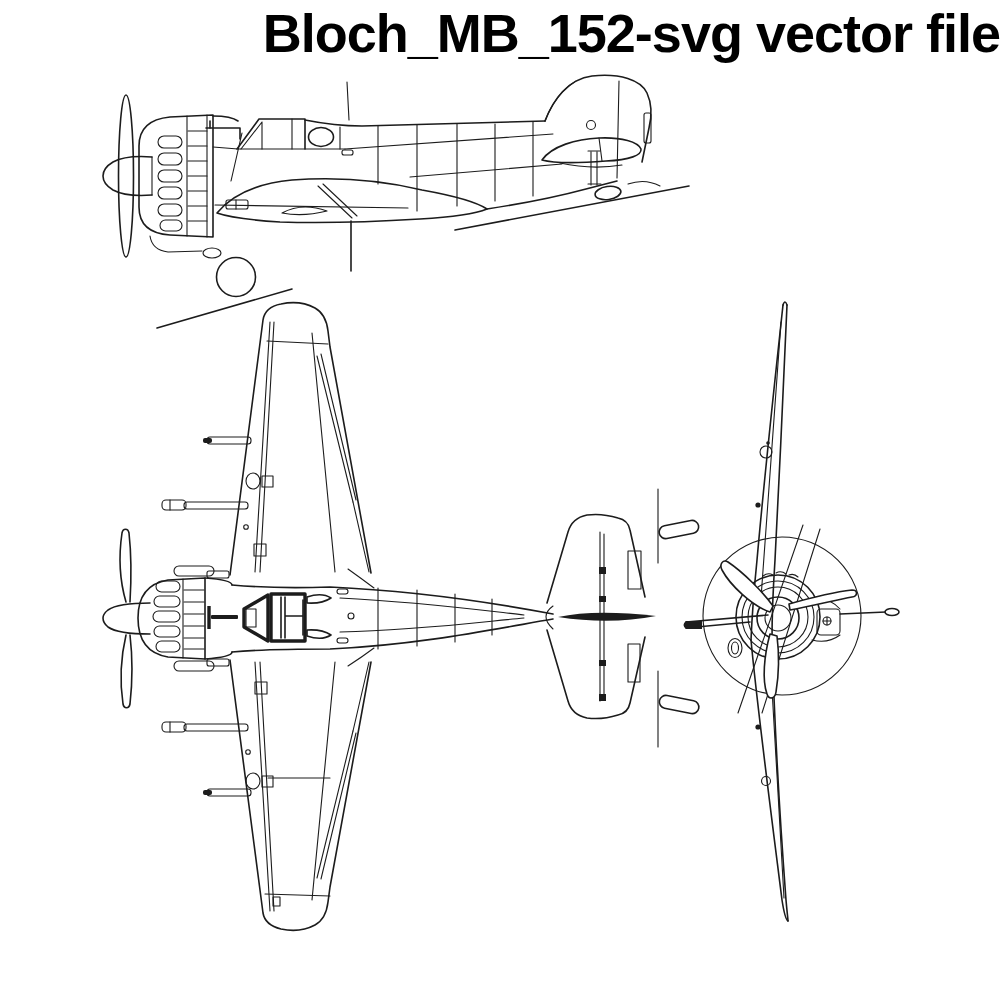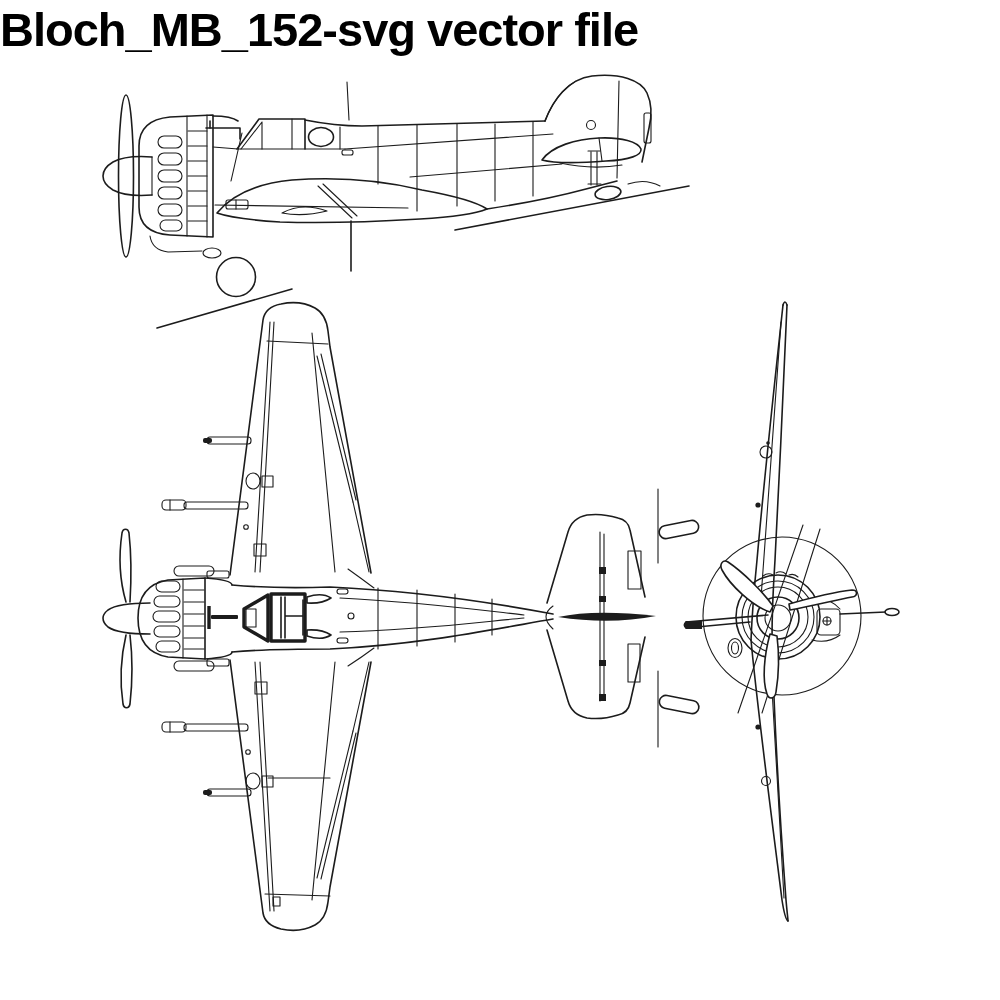--- a/index.html
+++ b/index.html
@@ -3,21 +3,21 @@
 <meta charset="utf-8">
 <style>
   html,body{margin:0;padding:0;}
   body{
     width:1000px;height:1000px;position:relative;overflow:hidden;
     background:var(--bg,#fff);
     font-family:"Liberation Sans",sans-serif;
   }
   .page-title{
     position:absolute;left:0;top:2px;width:1000px;margin:0;
-    text-align:left;font-size:47px;font-weight:700;letter-spacing:-1px;
+    text-align:right;font-size:54px;font-weight:700;letter-spacing:-1px;
     color:var(--txt,#000);
   }
   svg.blueprint{position:absolute;left:0;top:0;}
   svg.blueprint *{vector-effect:non-scaling-stroke;}
   .ln{fill:none;stroke:var(--line,#1c1c1c);stroke-width:1.6;stroke-linecap:round;stroke-linejoin:round;}
   .fine{fill:none;stroke:var(--line,#1c1c1c);stroke-width:1.1;stroke-linecap:round;stroke-linejoin:round;}
   .thick{fill:none;stroke:var(--line,#1c1c1c);stroke-width:3.4;stroke-linejoin:round;}
   .solid{fill:var(--line,#1c1c1c);stroke:none;}
   .wfill{fill:#fff;stroke:var(--line,#1c1c1c);stroke-width:1.6;stroke-linejoin:round;}
 </style>

